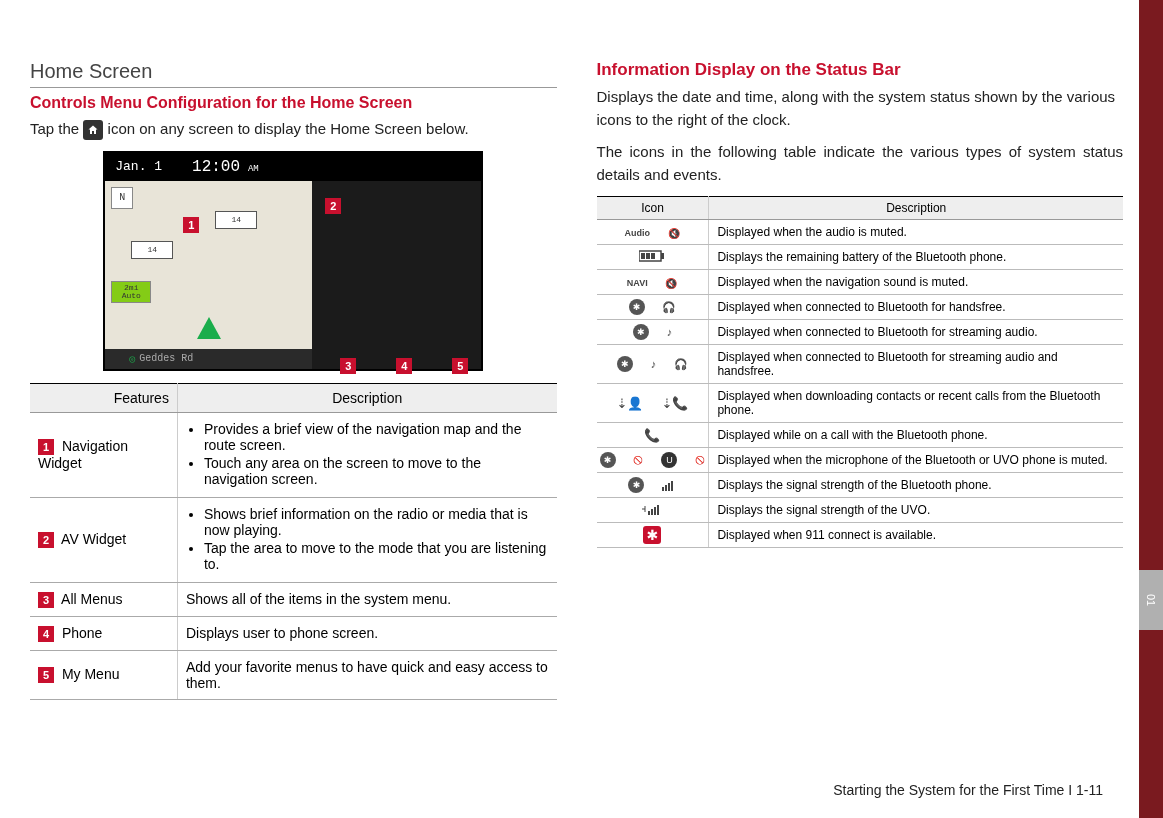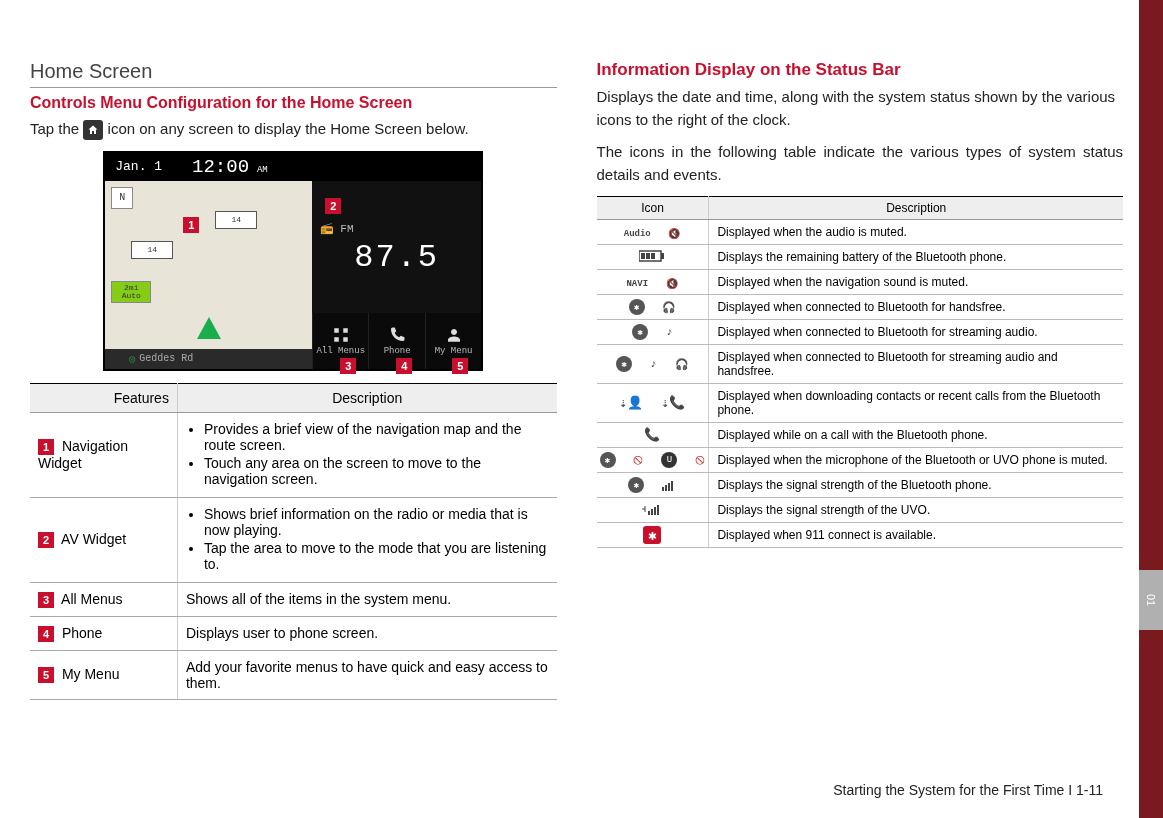--- a/index.html
+++ b/index.html
@@ -161,21 +161,21 @@
       font-size: 12px;
     }
     .icons-table th:first-child { width: 80px; border-right:1px solid #ccc; }
     .icons-table td {
       padding:5px 8px; font-size:12px; border-bottom:1px solid #bbb;
       vertical-align: middle;
     }
     .icons-table td:first-child { text-align:center; border-right:1px solid #ccc; padding:3px; }
     .ic {
       display:inline-flex; align-items:center; justify-content:center;
-      font-size: 10px; color:#444; gap:18px;font-family:Liberation Mono, monospace;
+      font-size: 10px; color:#444; gap:18px;
     }
     .round { width:16px; height:16px; border-radius:50%; background:#555; color:#fff; display:inline-flex; align-items:center; justify-content:center; font-size:9px; }
     .footer {
       position:absolute; bottom: 20px; right: 60px;
       font-size: 14px; color:#222;
     }
   </style>
 </head>
 <body>
 
@@ -191,65 +191,39 @@
             <path d="M12 3l9 8h-3v9h-4v-6h-4v6H6v-9H3z"></path>
           </svg>
       </span>
       <span> icon on any screen to display the Home Screen below.</span>
     </div>
 
     <div class="hs-shot">
       <div class="hs-topbar">
         <span>Jan. 1</span>
         <span>
-          <span style="font-size:19px;">12:00</span>
+          <span style="font-size:16px;">12:00</span>
           <span style="font-size:9px;">AM</span>
         </span>
       </div>
       <div class="hs-body">
         <div class="hs-map">
           <div class="hs-compass">N</div>
           <div class="hs-shield" style="top:30px; left:110px;">14</div>
           <div class="hs-shield" style="top:60px; left:26px;">14</div>
           <div class="hs-auto">
             <span>2mi</span>
             <span>Auto</span>
           </div>
           <div class="hs-cursor"></div>
           <div class="hs-road">
             <span style="color:#1aad4b; margin-right:4px;">◎</span>
             <span>Geddes Rd</span>
           </div>
         </div>
-        <div class="hs-right">
-          <div class="hs-radio">
-            <div class="hs-fm">📻 FM</div>
-            <div class="hs-freq">87.5</div>
-          </div>
-          <div class="hs-btns">
-            <div class="hs-btn">
-              <svg viewBox="0 0 24 24">
-                  <path d="M3 3h6v6H3zM15 3h6v6h-6zM3 15h6v6H3zM15 15h6v6h-6z"></path>
-                </svg>
-              <span>All Menus</span>
-            </div>
-            <div class="hs-btn">
-              <svg viewBox="0 0 24 24">
-                  <path d="M6 2c-1 0-2 1-2 2 0 9 7 16 16 16 1 0 2-1 2-2v-3l-5-2-2 2c-3-1-5-3-6-6l2-2-2-5H6z"></path>
-                </svg>
-              <span>Phone</span>
-            </div>
-            <div class="hs-btn">
-              <svg viewBox="0 0 24 24">
-                  <path d="M12 12c2.2 0 4-1.8 4-4s-1.8-4-4-4-4 1.8-4 4 1.8 4 4 4zm0 2c-3 0-8 1.5-8 4.5V21h16v-2.5c0-3-5-4.5-8-4.5z"></path>
-                </svg>
-              <span>My Menu</span>
-            </div>
-          </div>
-        </div>
       </div>
       <span class="num-badge hs-b1">1</span>
       <span class="num-badge hs-b2">2</span>
       <span class="num-badge hs-b3">3</span>
       <span class="num-badge hs-b4">4</span>
       <span class="num-badge hs-b5">5</span>
     </div>
 
     <table class="feat">
       <thead>

